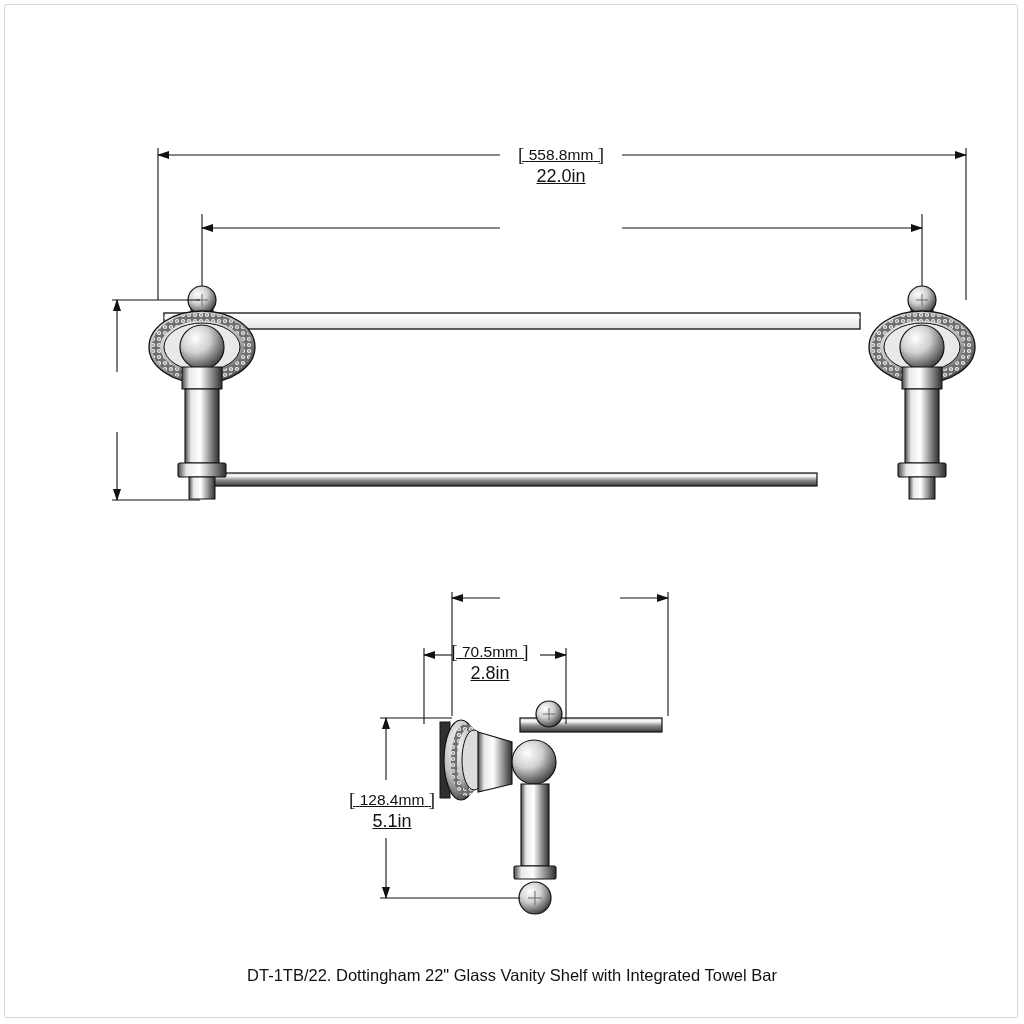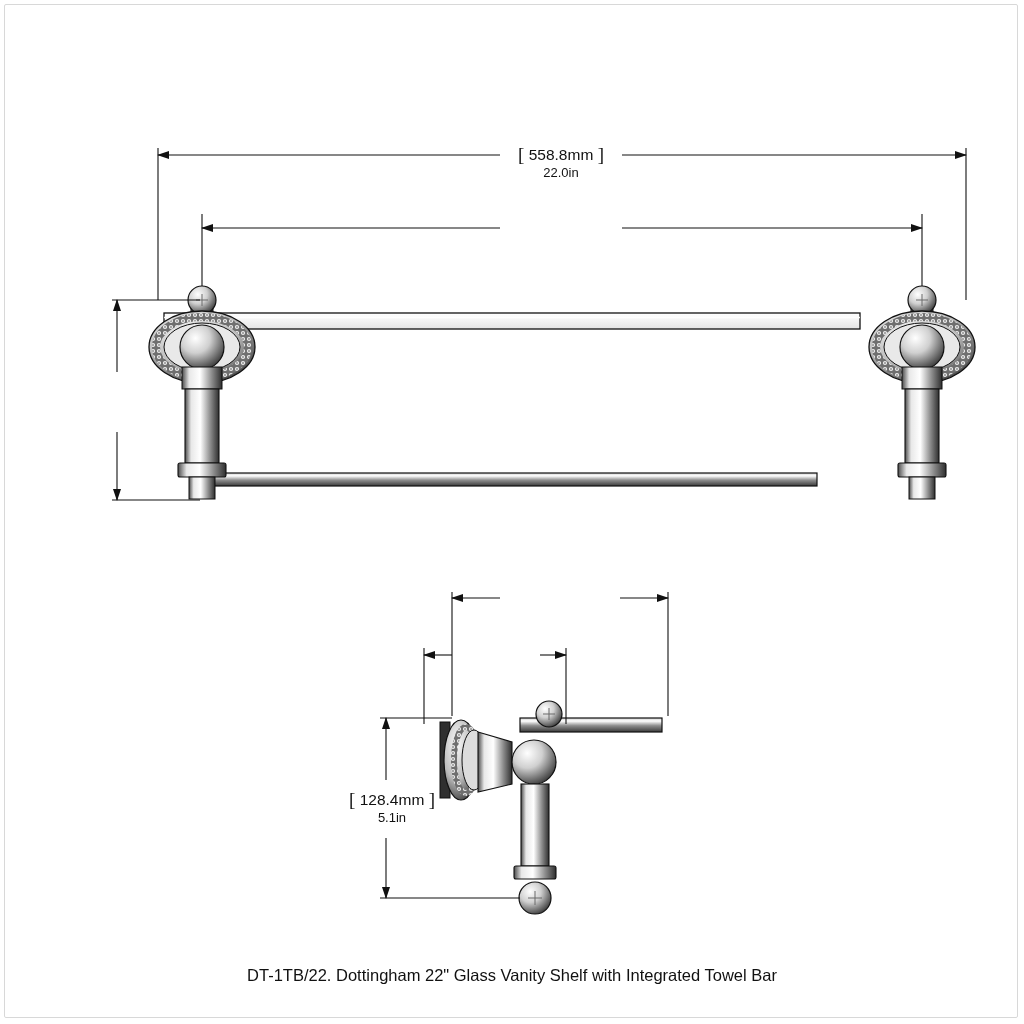--- a/index.html
+++ b/index.html
@@ -35,27 +35,28 @@
     height: 1024px;
   }
   .dimtext {
     position: absolute;
     text-align: center;
     color: #111111;
     font-family: "Liberation Sans", sans-serif;
     line-height: 1.15;
     white-space: nowrap;
     user-select: none;
+    text-decoration: underline;
   }
   .dimtext .mm {
     font-size: 15.5px;
     display: block;
   }
   .dimtext .in {
-    font-size: 13px;
+    font-size: 18px;
     display: block;
   }
   .brk {
     font-size: 19px;
     vertical-align: -1px;
     font-family: "Liberation Serif", serif;
   }
   .caption {
     position: absolute;
     left: 0;
@@ -238,20 +239,24 @@
   </svg>
 
   <div class="dimtext" style="left:481px; top:144px; width:160px;">
     <span class="mm"><span class="brk">[</span> <span>558.8mm</span> <span class="brk">]</span></span>
     <span class="in">22.0in</span>
   </div>
 
 
 
 
+  <div class="dimtext" style="left:416px; top:641px; width:148px;">
+    <span class="mm"><span class="brk">[</span> <span>70.5mm</span> <span class="brk">]</span></span>
+    <span class="in">2.8in</span>
+  </div>
 
   <div class="dimtext" style="left:312px; top:789px; width:160px;">
     <span class="mm"><span class="brk">[</span> <span>128.4mm</span> <span class="brk">]</span></span>
     <span class="in">5.1in</span>
   </div>
 
   <div class="caption">DT-1TB/22. Dottingham 22"  Glass Vanity Shelf  with Integrated Towel Bar</div>
 
 </div>
 

